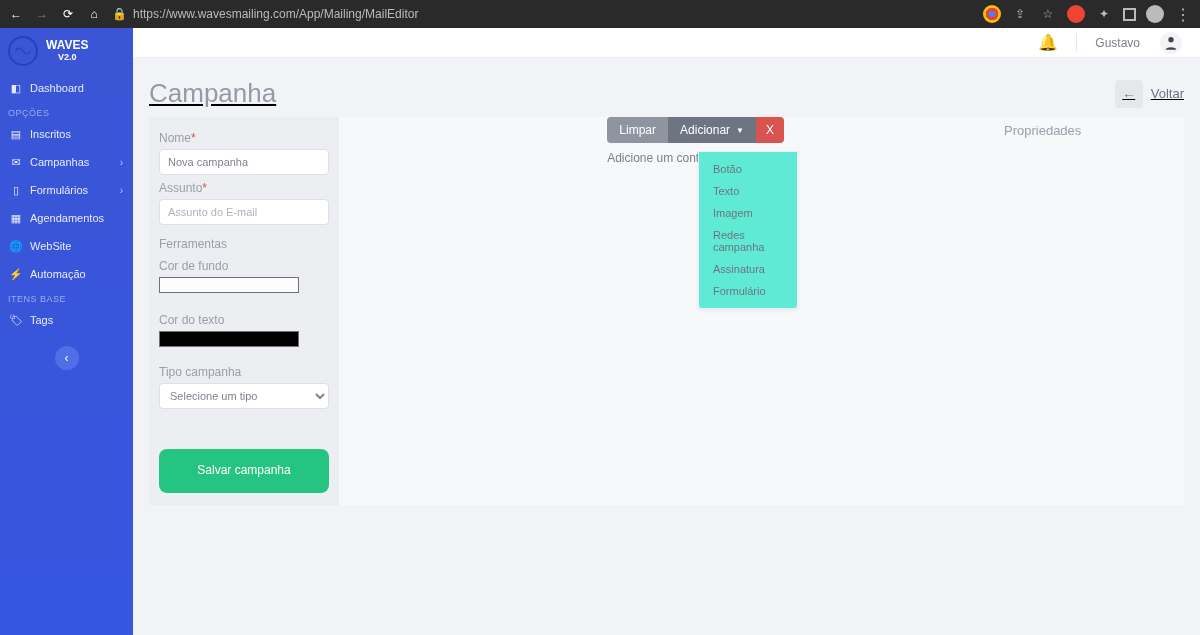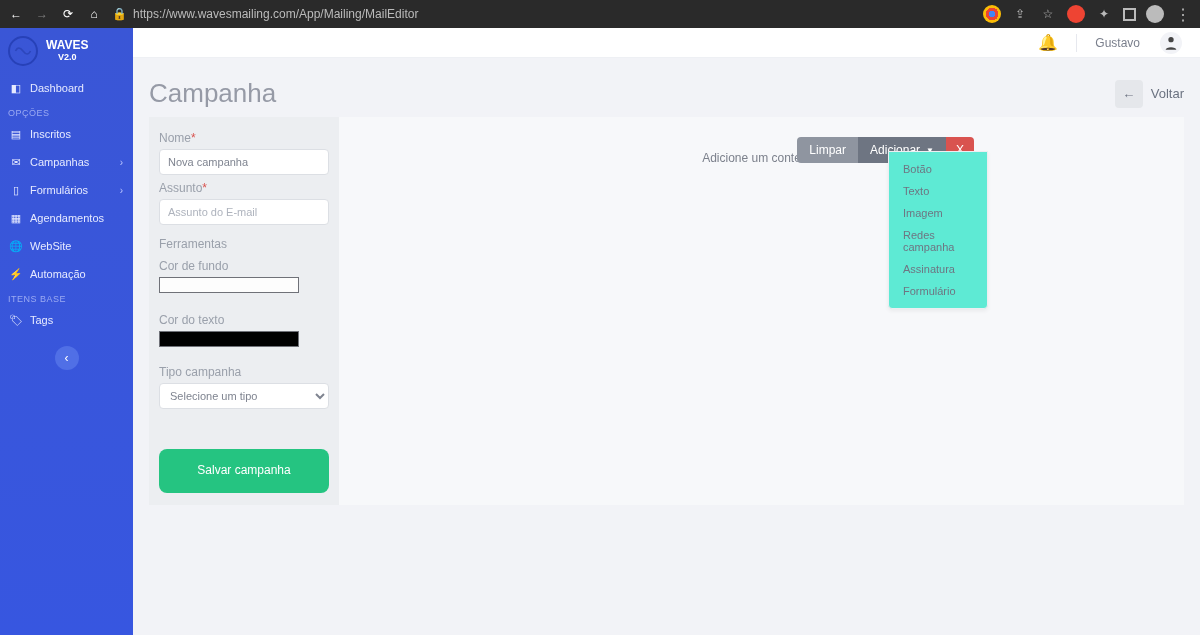--- a/index.html
+++ b/index.html
@@ -29,40 +29,40 @@
 .collapse-btn{width:24px;height:24px;border-radius:50%;background:#506fe6;margin:12px auto;display:flex;align-items:center;justify-content:center;color:#fff;font-size:12px;cursor:pointer;}
 
 .main{flex:1;display:flex;flex-direction:column;}
 .topbar{height:30px;background:#fff;border-bottom:1px solid #eef0f4;display:flex;align-items:center;justify-content:flex-end;padding:0 18px;gap:18px;}
 .topbar .bell{color:#cfd3dd;}
 .topbar .sep{width:1px;height:18px;background:#e6e8ee;}
 .topbar .user{display:flex;align-items:center;gap:20px;color:#7a7f8c;font-size:12px;}
 .topbar .avatar{width:22px;height:22px;border-radius:50%;background:#f2f3f7;display:flex;align-items:center;justify-content:center;}
 
 .content{flex:1;padding:20px 16px;}
-.page-head{display:flex;align-items:center;justify-content:space-between;margin-bottom:8px;}
+.page-head{display:flex;align-items:center;justify-content:space-between;margin-bottom:8px;text-decoration:underline;}
 .page-title{font-size:26px;color:#969aa6;font-weight:400;}
 .back-btn{display:flex;align-items:center;gap:8px;color:#6b7280;font-size:13px;cursor:pointer;}
 .back-ico{width:28px;height:28px;background:#e5e7eb;border-radius:4px;display:flex;align-items:center;justify-content:center;color:#6b7280;}
 .panel-row{display:flex;gap:0;align-items:flex-start;background:#f7f8fa;}
 
 .form-panel{width:190px;background:#eceef1;padding:8px 10px 12px;}
 .fld-label{font-size:12px;color:#9aa0ab;margin:6px 0 4px;}
 .req{color:#d9534f;}
 .text-input{width:100%;height:26px;border:1px solid #dcdfe4;border-radius:4px;padding:0 8px;font-size:11px;color:#7f8490;background:#fff;}
 .text-input::placeholder{color:#aeb3bd;}
 .ferr{margin-top:12px;margin-bottom:8px;}
 .swatch{width:140px;height:16px;border:1px solid #6f7178;background:#fdfdfd;}
 .swatch.black{background:#000;}
 .select{width:100%;height:26px;border:1px solid #dcdfe4;border-radius:4px;background:#fff;font-size:11px;color:#7f8490;padding:0 6px;}
 .save-btn{width:100%;height:44px;margin-top:40px;background:#25c481;border:none;border-radius:8px;color:#fff;font-size:12px;cursor:pointer;line-height:1.3;}
 
 .canvas{flex:1;background:#f7f8fa;padding:24px 24px 0;position:relative;min-height:380px;}
 .canvas-empty{text-align:center;color:#7c818c;font-size:12px;margin-top:10px;}
-.canvas-toolbar{position:absolute;top:20px;right:210px;display:flex;align-items:stretch;}
+.canvas-toolbar{position:absolute;top:0;right:210px;display:flex;align-items:stretch;}
 .tb-btn{border:none;color:#fff;font-size:12px;padding:6px 12px;cursor:pointer;}
 .tb-clear{background:#8f95a0;border-radius:4px 0 0 4px;}
 .tb-add{background:#6e7582;display:flex;align-items:center;gap:6px;}
 .tb-caret{font-size:8px;}
 .tb-del{background:#d9534f;border-radius:0 4px 4px 0;width:28px;display:flex;align-items:center;justify-content:center;}
 .dropdown{position:absolute;top:34px;right:196px;width:100px;background:#5eead4;border:1px solid #eceef1;border-radius:0 0 4px 4px;padding:6px 0;box-shadow:0 2px 4px rgba(0,0,0,.06);}
 .dropdown div{padding:5px 14px;font-size:11px;color:#6e7582;cursor:pointer;}
 
 .props-panel{width:190px;padding:6px 10px;}
 .props-title{font-size:13px;color:#9aa0ab;}
@@ -227,17 +227,20 @@
             <div>Botão</div>
             <div>Texto</div>
             <div>Imagem</div>
             <div>Redes campanha</div>
             <div>Assinatura</div>
             <div>Formulário</div>
           </div>
           <div class="canvas-empty">Adicione um conteúdo</div>
         </div>
 
+        <div class="props-panel">
+          <div class="props-title">Propriedades</div>
+        </div>
 
       </div>
     </div>
   </div>
 </div>
 
 </body></html>

